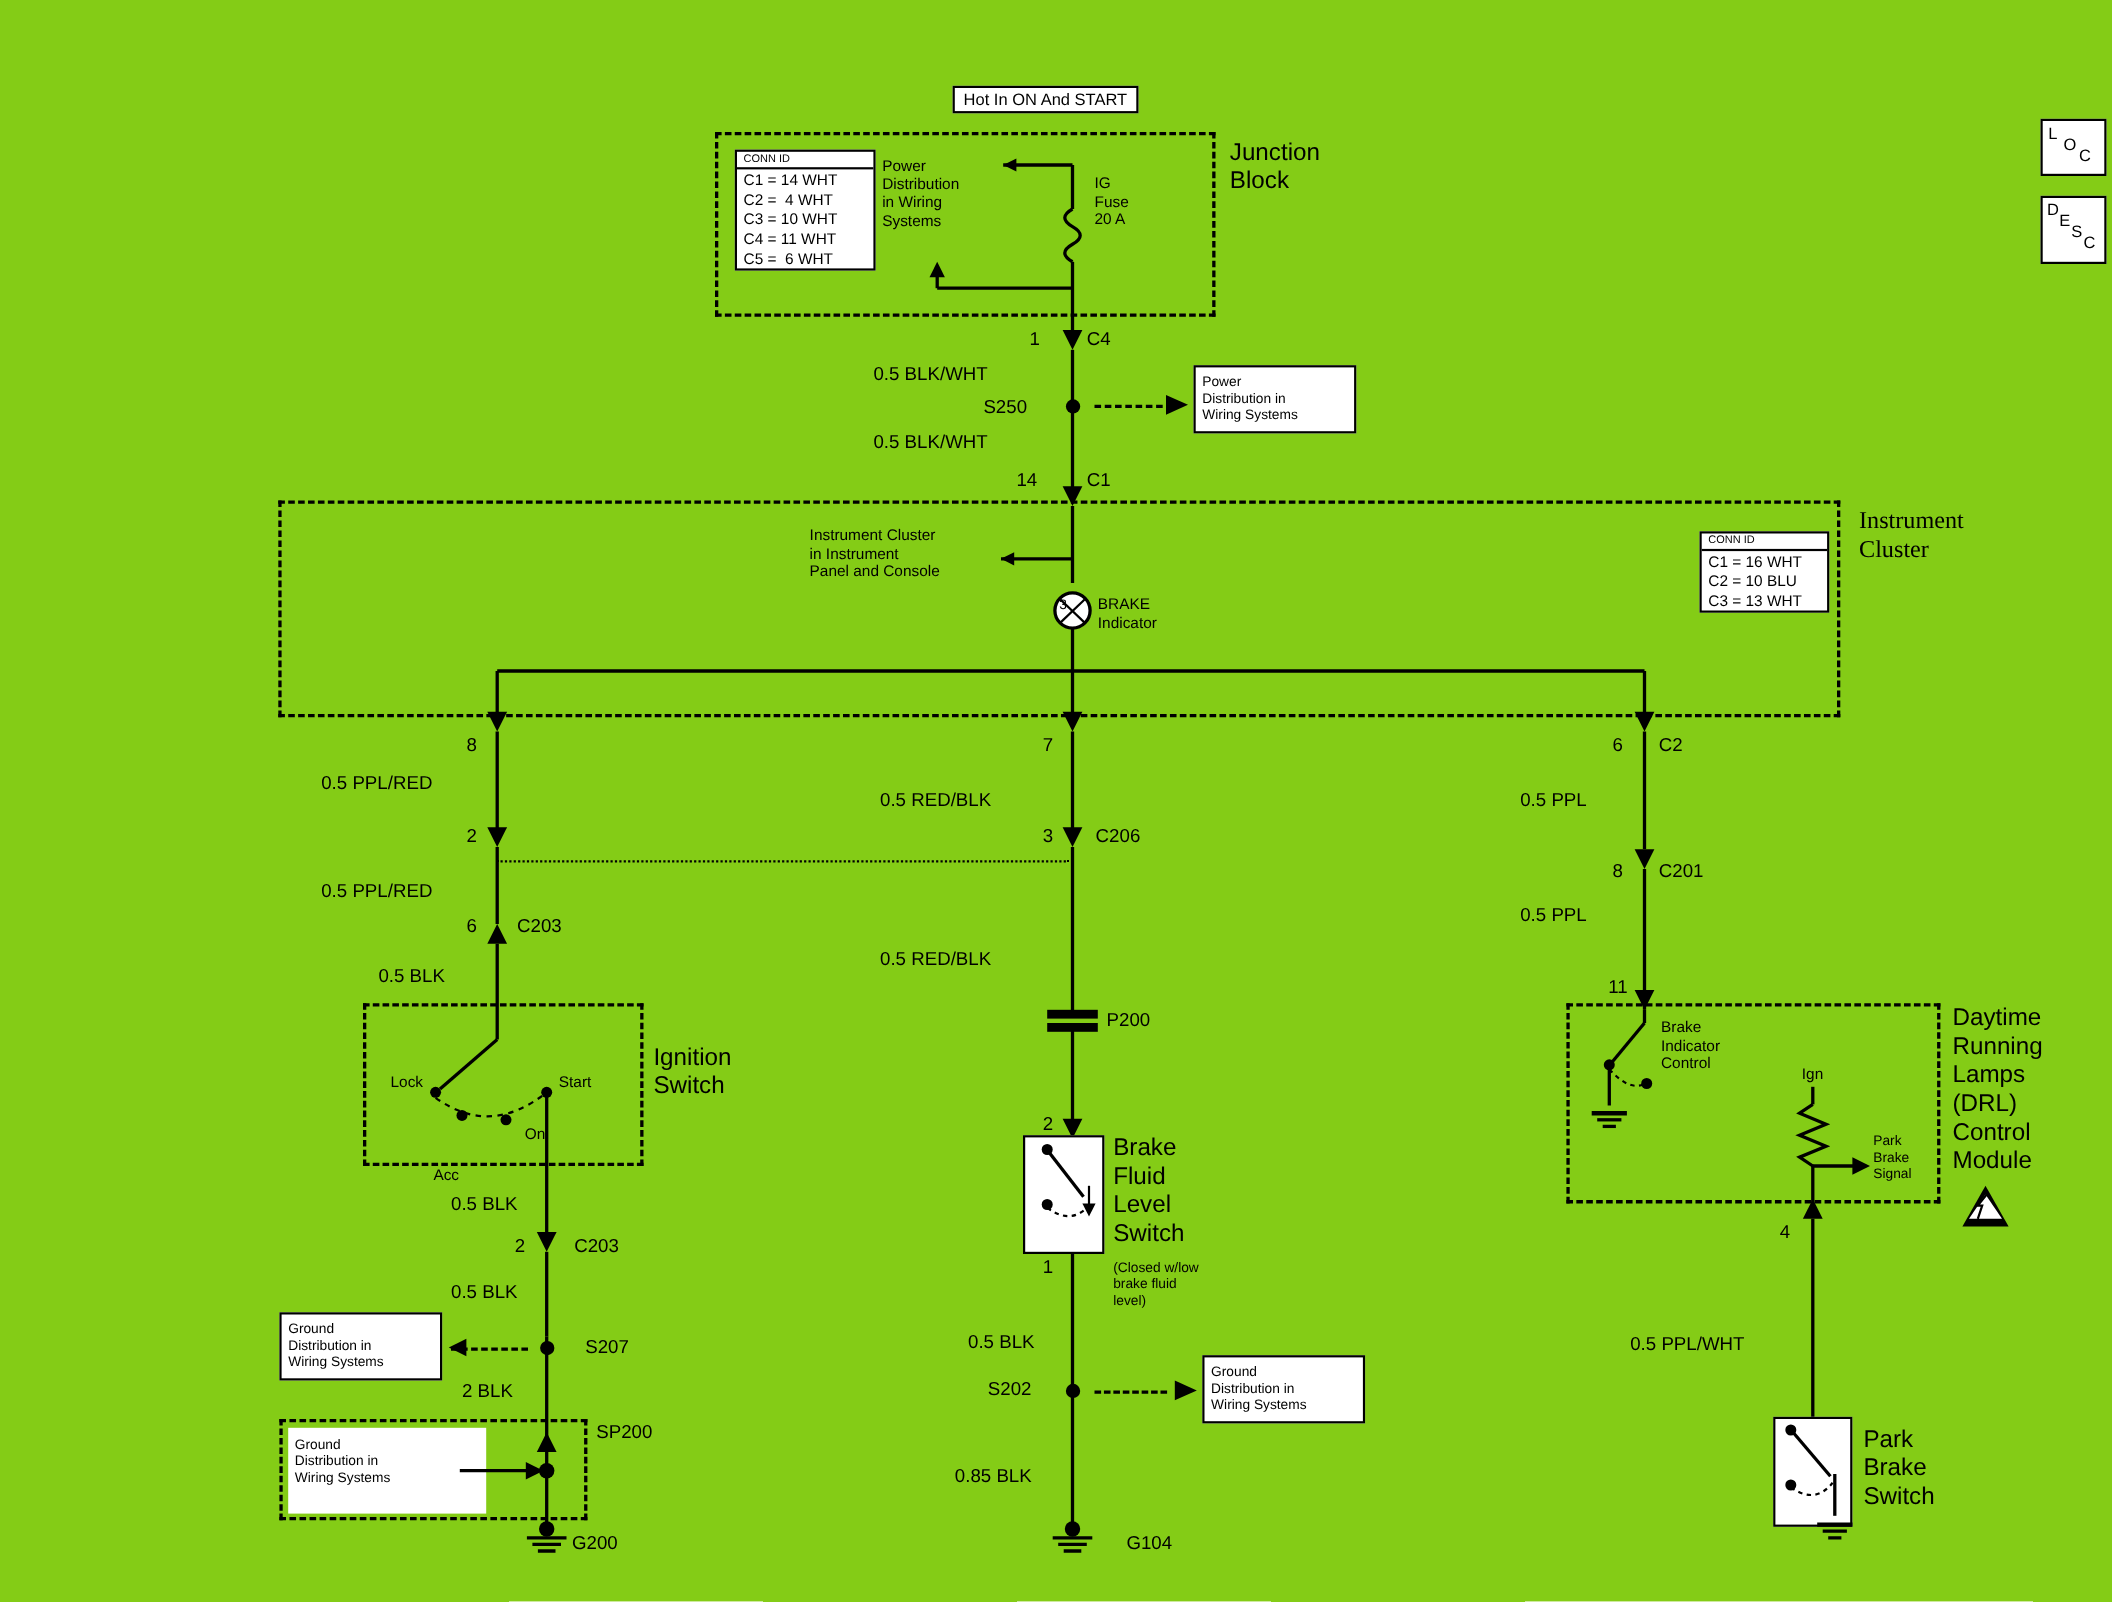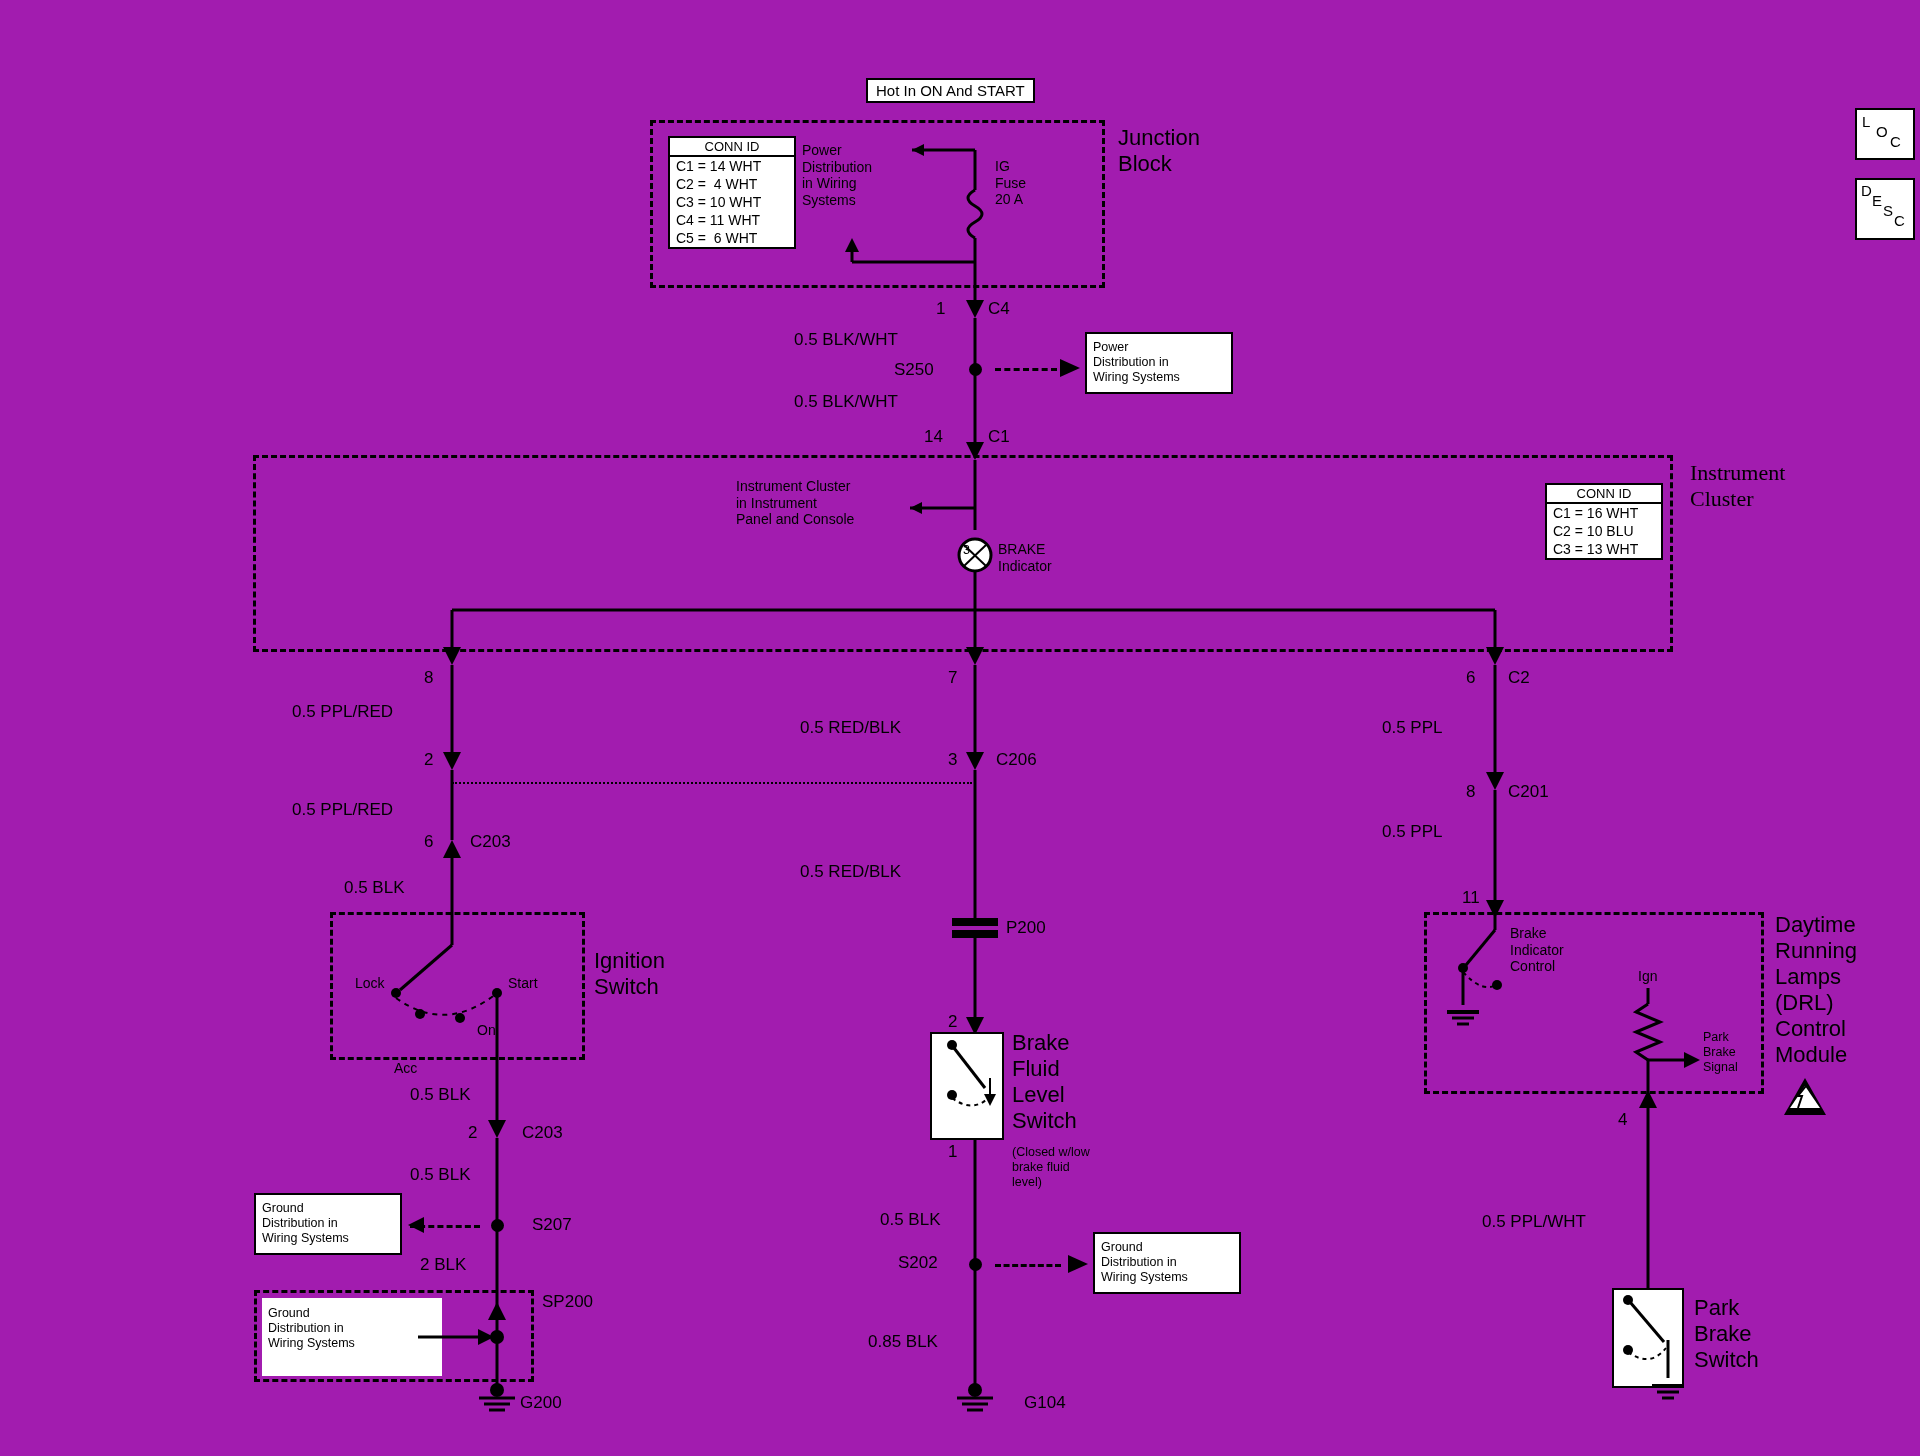--- a/index.html
+++ b/index.html
@@ -8,21 +8,21 @@
     background: #ffffff;
   }
   body {
     font-family: "Liberation Sans", sans-serif;
     color: #000000;
   }
   #sheet {
     position: relative;
     width: 1920px;
     height: 1456px;
-    background: #a21caf;
+    background: #84cc16;
     overflow: hidden;
   }
   .lbl {
     position: absolute;
     font-family: "Liberation Sans", sans-serif;
     font-size: 17px;
     line-height: 1.18;
     white-space: pre;
     color: #000;
   }
@@ -42,24 +42,23 @@
   }
   .connid {
     position: absolute;
     border: 2px solid #000;
     box-sizing: border-box;
     background: #fff;
     font-size: 14px;
     line-height: 1.0;
   }
   .connid .hdr {
-    text-align: center;
     border-bottom: 2px solid #000;
     padding: 2px 6px;
-    font-size: 13px;
+    font-size: 10px;
   }
   .connid .row {
     padding: 2px 6px;
     font-size: 14px;
     white-space: pre;
   }
   .hdrbox {
     position: absolute;
     border: 2px solid #000;
     background: #fff;

